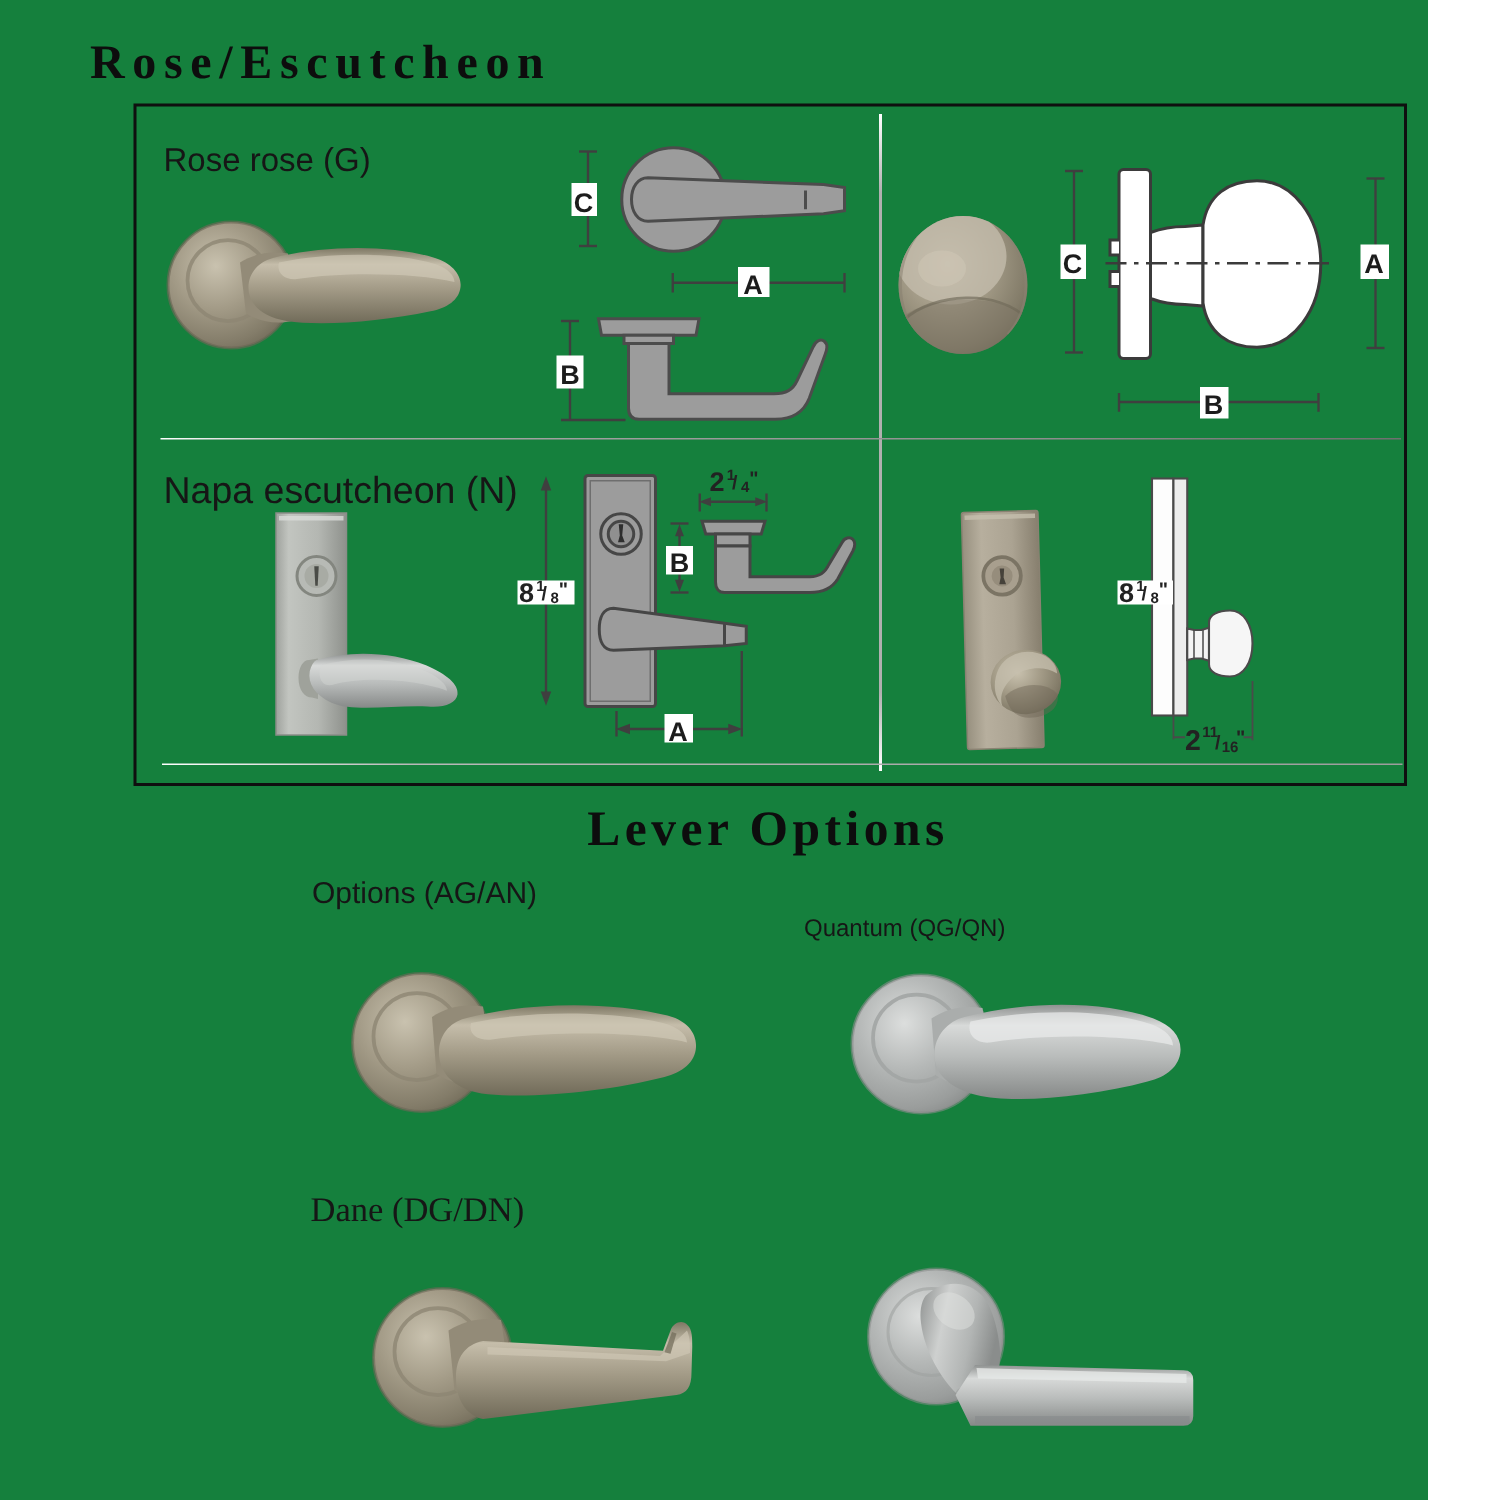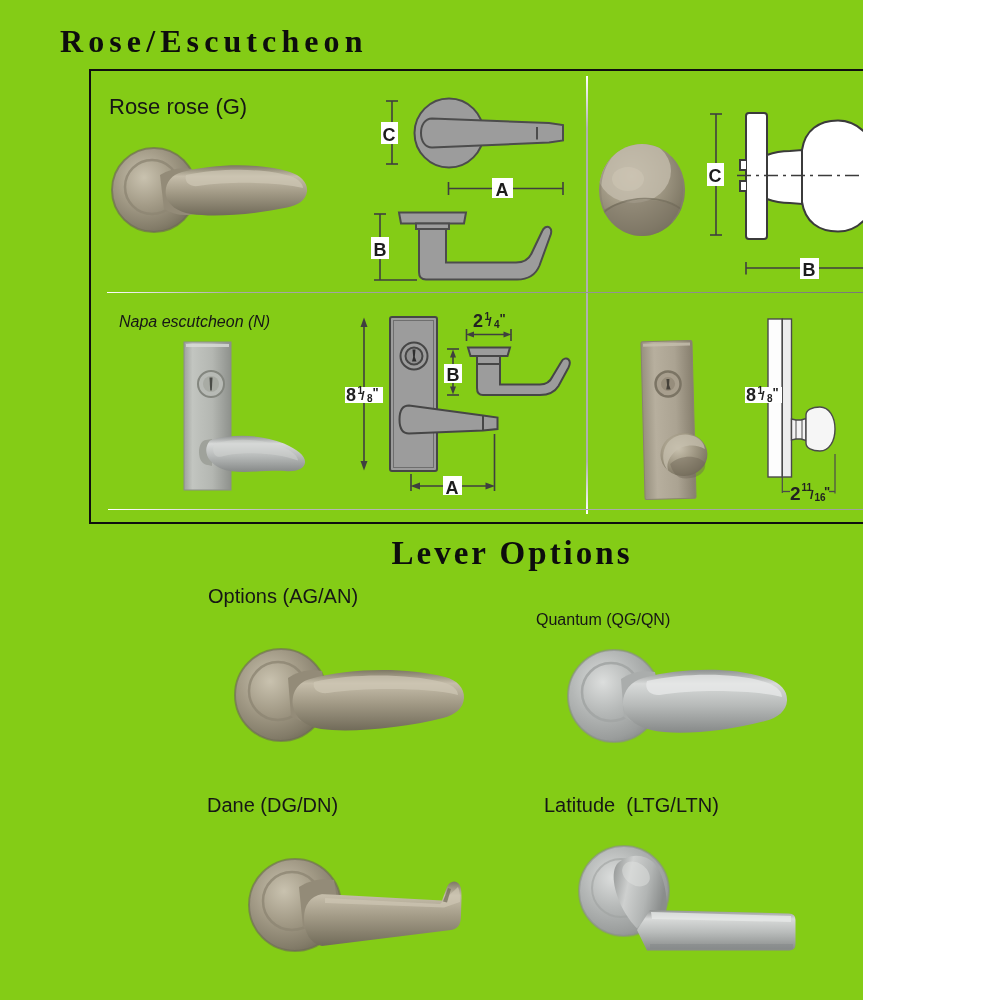--- a/index.html
+++ b/index.html
@@ -1,37 +1,37 @@
 <!DOCTYPE html>
 <html><head>
 <meta charset="utf-8">
 <style>
   html,body{margin:0;padding:0;background:#fff;}
-  #page{position:relative;width:863px;height:1000px;background:#84cc16;overflow:hidden;
+  #page{position:relative;width:952px;height:1000px;background:#15803d;overflow:hidden;
         font-family:"Liberation Sans",sans-serif;}
   .abs{position:absolute;}
   .sertitle{font-family:"Liberation Serif",serif;font-weight:bold;color:#0d0d0d;}
   .lbl{color:#161616;}
 </style>
 </head>
 <body>
 <div id="page">
 
   <div class="abs sertitle" style="left:60px;top:23px;font-size:32px;letter-spacing:5.1px;">Rose/Escutcheon</div>
 
   <div class="abs" style="left:89px;top:69px;width:845px;height:451px;border:2.5px solid #0f0f0f;"></div>
 
   <div class="abs" style="left:586px;top:76px;width:1.5px;height:438px;background:linear-gradient(#fff, #b0b0b0 12%, #b0b0b0 88%, #fff);"></div>
 
   <div class="abs" style="left:107px;top:291.5px;width:827px;height:1.5px;background:linear-gradient(90deg,#fff,#a8a8a8 15%,#8f8f8f 70%,#6f6f6f);"></div>
 
   <div class="abs" style="left:108px;top:509px;width:827px;height:1.2px;background:linear-gradient(90deg,#fff,#b9b9b9 20%,#9d9d9d);"></div>
 
   <div class="abs lbl" style="left:109px;top:94px;font-size:22px;">Rose rose (G)</div>
-  <div class="abs lbl" style="left:119px;top:313px;font-size:16px;font-style:italic;">Napa escutcheon (N)</div>
+  <div class="abs lbl" style="left:109px;top:313px;font-size:25px;">Napa escutcheon (N)</div>
 
   <svg class="abs" style="left:0;top:0;" width="1000" height="1000" viewBox="0 0 1000 1000">
     <defs>
       <radialGradient id="tanRose" cx="38%" cy="35%" r="75%">
         <stop offset="0%" stop-color="#c9c2af"></stop>
         <stop offset="45%" stop-color="#a39b87"></stop>
         <stop offset="82%" stop-color="#837c69"></stop>
         <stop offset="100%" stop-color="#6e6856"></stop>
       </radialGradient>
       <linearGradient id="tanLever" x1="0" y1="0" x2="0" y2="1">
@@ -362,16 +362,15 @@
       <path d="M650,910 L789,913.5 Q795.5,913.5 795.5,920 L795.5,944 Q795.5,950.5 789,950.5 L647,950.5 L637,930 Z" fill="url(#silLever)"></path>
       <path d="M651,912 L791,916 L791,922 L652,919 Z" fill="#e6e8e7" opacity="0.8"></path>
       <path d="M650,944 L793,944 L793,949 L650,949 Z" fill="#85888a" opacity="0.55"></path>
     </g>
   </svg>
 
   <div class="abs sertitle" style="left:0;top:535px;width:1024px;text-align:center;font-size:33px;letter-spacing:3px;">Lever Options</div>
 
   <div class="abs lbl" style="left:208px;top:585px;font-size:20px;">Options (AG/AN)</div>
   <div class="abs lbl" style="left:536px;top:611px;font-size:16px;">Quantum (QG/QN)</div>
-  <div class="abs lbl" style="left:207px;top:794px;font-size:20px;">Dane (DG/DN)</div>
-  <div class="abs lbl" style="left:544px;top:794px;font-size:20px;">Latitude&nbsp; (LTG/LTN)</div>
+  <div class="abs lbl" style="left:207px;top:794px;font-size:23px;font-family:Liberation Serif, serif;">Dane (DG/DN)</div>
 
 </div>
 
 </body></html>

